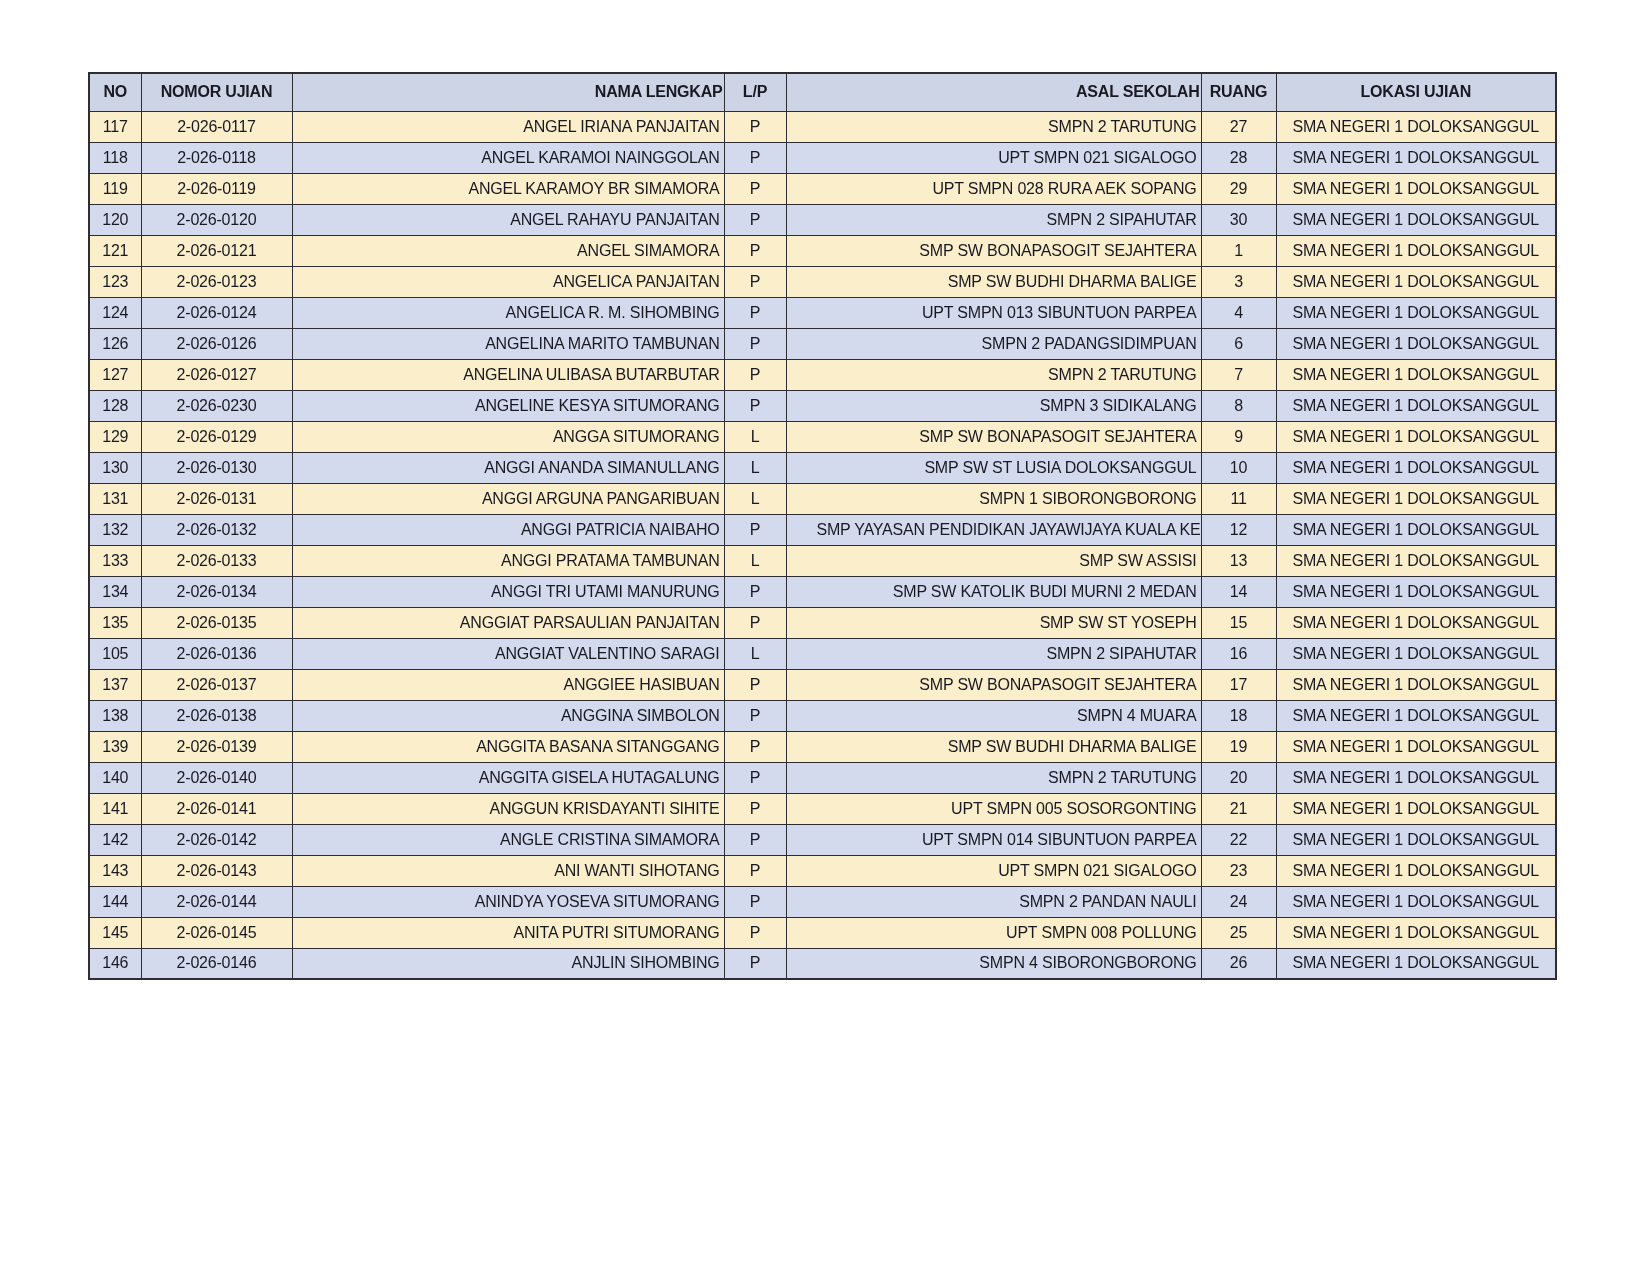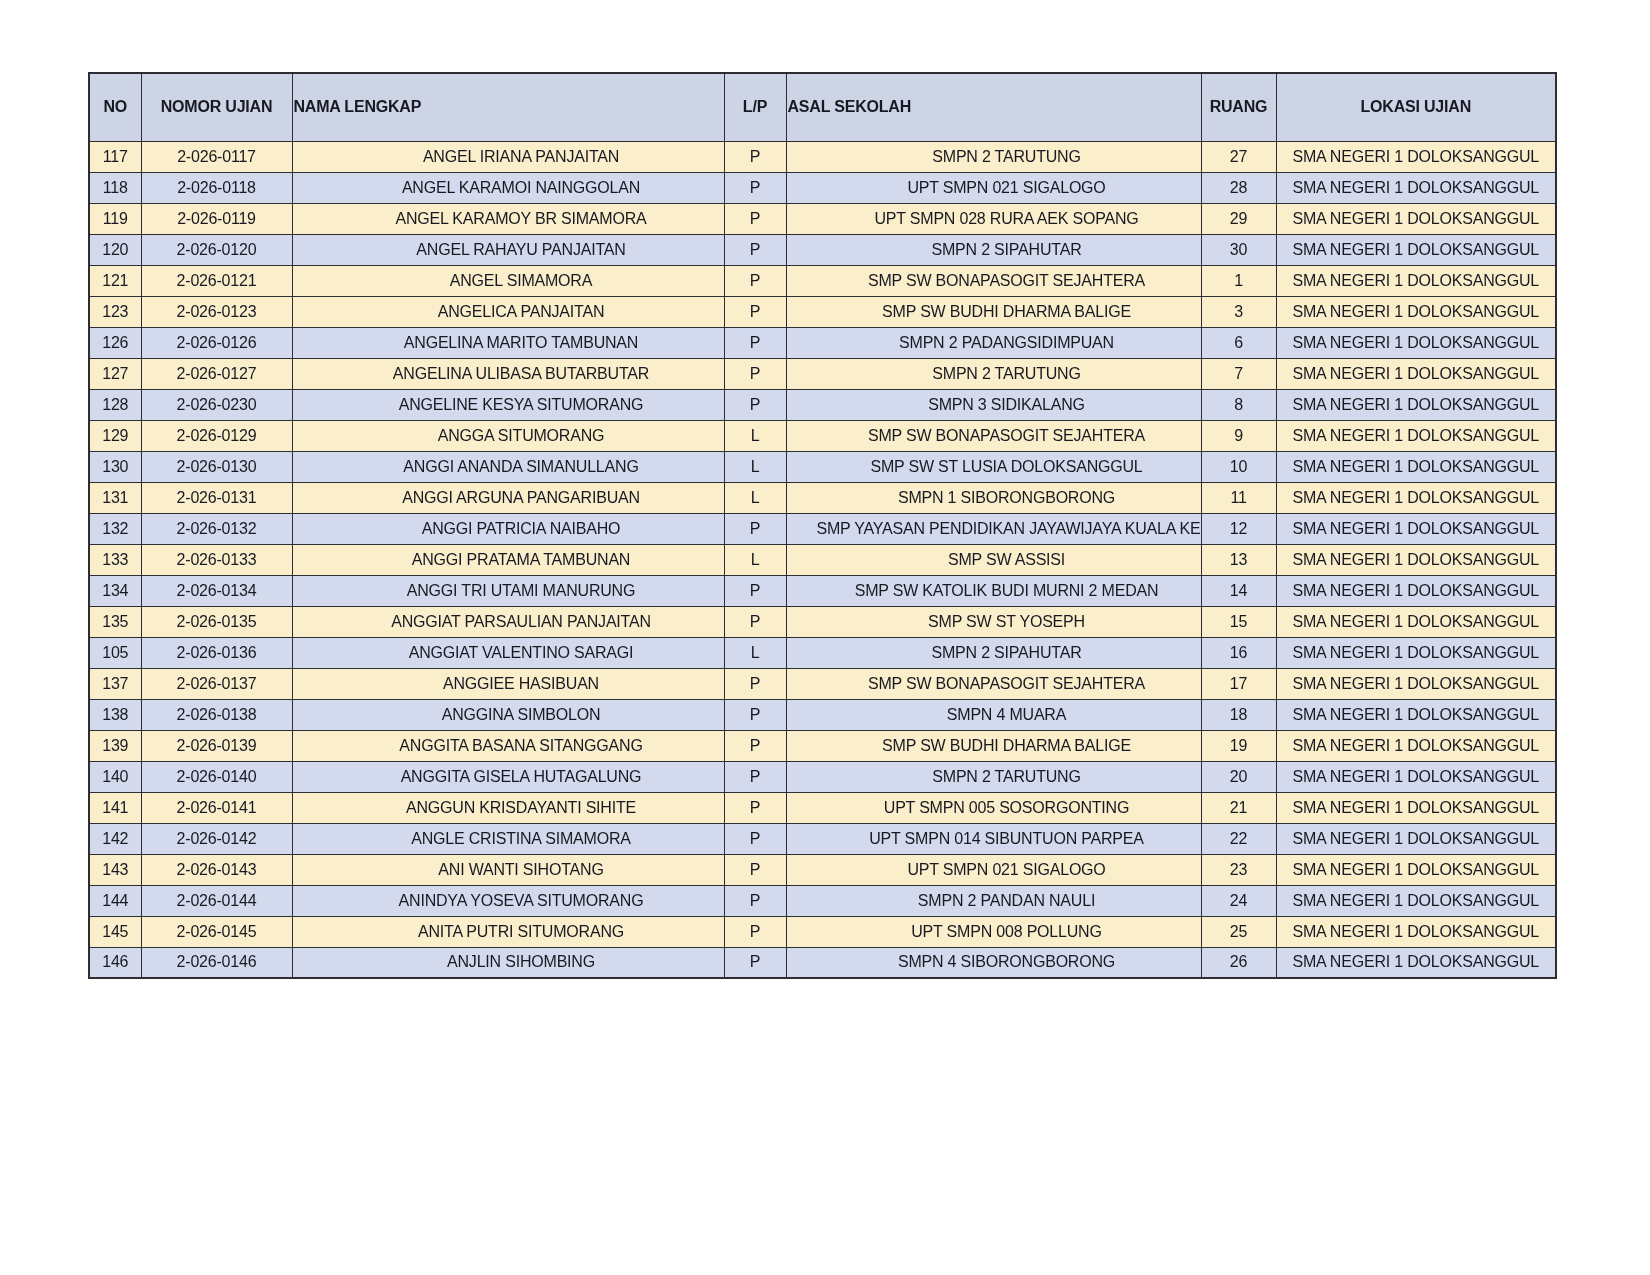--- a/index.html
+++ b/index.html
@@ -28,37 +28,37 @@
     color:var(--text);
     letter-spacing:-0.2px;
   }
   th,td{
     border:1.5px solid var(--border);
     overflow:hidden;
     white-space:nowrap;
     box-sizing:border-box;
   }
   table.exam-table{border:2px solid var(--border);}
-  thead tr{height:68px;}
+  thead tr{height:38px;}
   thead th{
     background:var(--header-bg);
     font-size:16px;
     font-weight:bold;
-    text-align:left;
+    text-align:right;
     vertical-align:middle;
   }
   tbody tr{height:31px;}
   tbody td{
     font-size:16px;
     vertical-align:middle;
   }
   .row-cream td{background:var(--row-cream);}
   .row-blue td{background:var(--row-blue);}
   .c-no,.c-nomor,.c-lp,.c-ruang,.c-lokasi{text-align:center;}
-  .c-nama,.c-sekolah{text-align:center;padding:0 4px 0 30px;}
+  .c-nama,.c-sekolah{text-align:right;padding:0 4px 0 30px;}
 </style>
 </head>
 <body>
 
 <div class="page">
   <table class="exam-table">
     <colgroup>
       <col style="width:52px">
       <col style="width:151px">
       <col style="width:432px">
@@ -127,20 +127,29 @@
         <tr class="row-cream">
     <td class="c-no">123</td>
     <td class="c-nomor">2-026-0123</td>
     <td class="c-nama">ANGELICA PANJAITAN</td>
     <td class="c-lp">P</td>
     <td class="c-sekolah">SMP SW BUDHI DHARMA BALIGE</td>
     <td class="c-ruang">3</td>
     <td class="c-lokasi">SMA NEGERI 1 DOLOKSANGGUL</td>
   </tr>
         <tr class="row-blue">
+    <td class="c-no">124</td>
+    <td class="c-nomor">2-026-0124</td>
+    <td class="c-nama">ANGELICA R. M. SIHOMBING</td>
+    <td class="c-lp">P</td>
+    <td class="c-sekolah">UPT SMPN 013 SIBUNTUON PARPEA</td>
+    <td class="c-ruang">4</td>
+    <td class="c-lokasi">SMA NEGERI 1 DOLOKSANGGUL</td>
+  </tr>
+        <tr class="row-blue">
     <td class="c-no">126</td>
     <td class="c-nomor">2-026-0126</td>
     <td class="c-nama">ANGELINA MARITO TAMBUNAN</td>
     <td class="c-lp">P</td>
     <td class="c-sekolah">SMPN 2 PADANGSIDIMPUAN</td>
     <td class="c-ruang">6</td>
     <td class="c-lokasi">SMA NEGERI 1 DOLOKSANGGUL</td>
   </tr>
         <tr class="row-cream">
     <td class="c-no">127</td>

